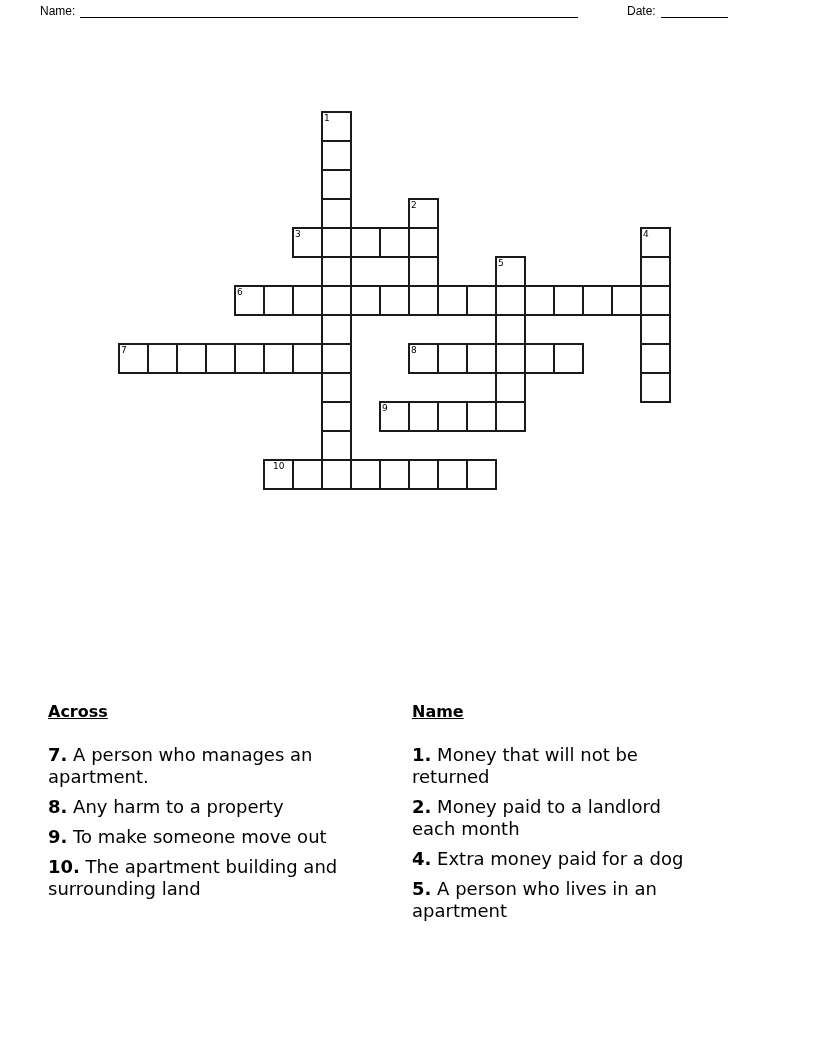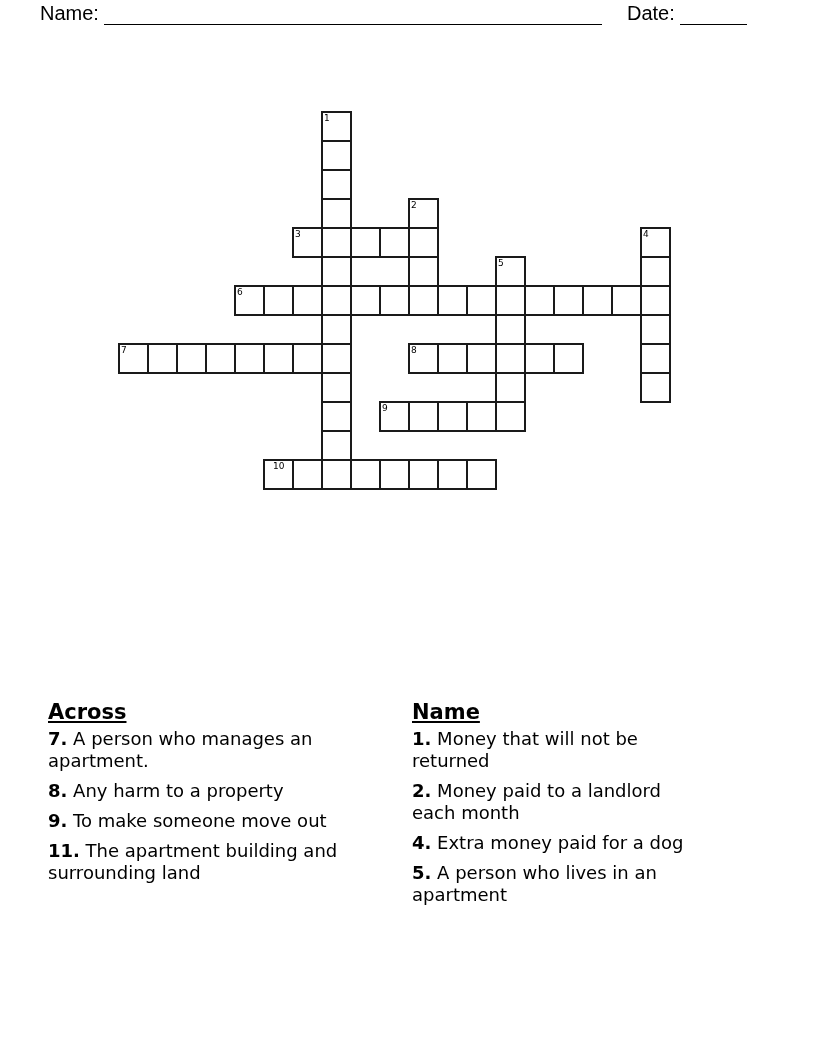--- a/index.html
+++ b/index.html
@@ -10,21 +10,21 @@
     font-family: "DejaVu Sans", sans-serif;
     position: relative;
     overflow: hidden;
   }
   .page { position: absolute; left: 0; top: 0; width: 816px; height: 1056px; background: #fff; }
 
   
   .header-field {
     position: absolute;
     font-family: "Liberation Sans", sans-serif;
-    font-size: 20px;
+    font-size: 12px;
     color: #000;
     white-space: nowrap;
   }
   .name-field { left: 40px; top: 2px; }
   .date-field { left: 627px; top: 2px; }
   .blank-line {
     display: inline-block;
     border-bottom: 1px solid #000;
     height: 16px;
     vertical-align: bottom;
@@ -64,25 +64,25 @@
     font-family: "DejaVu Sans", sans-serif;
     color: #000;
     z-index: 2;
   }
 
   
   .clue-col { position: absolute; top: 700px; }
   .clue-col-across { left: 48px; width: 332px; }
   .clue-col-down   { left: 412px; width: 290px; }
   .clue-heading {
-    font-size: 21px;
+    font-size: 16px;
     font-weight: bold;
     text-decoration: underline;
     line-height: 24px;
-    margin-bottom: 4px;
+    margin-bottom: 20px;
   }
   .clue {
     font-size: 18px;
     line-height: 22px;
     margin-bottom: 8px;
   }
   .clue .num { font-weight: bold; }
 </style>
 </head>
 <body>
@@ -185,21 +185,21 @@
       <span class="cw-num" style="left: 264px; top: 292px;">9</span>
       <span class="cw-num" style="left: 155px; top: 350px;">10</span>
     </div>
 
   <div class="clue-col clue-col-across">
     <div class="clue-heading">Across</div>
     <div>
         <p class="clue"><span class="num">7.</span> A person who manages an apartment.</p>
         <p class="clue"><span class="num">8.</span> Any harm to a property</p>
         <p class="clue"><span class="num">9.</span> To make someone move out</p>
-        <p class="clue"><span class="num">11.</span> The apartment building and surrounding land</p>
+        <p class="clue"><span class="num">10.</span> The apartment building and surrounding land</p>
       </div>
   </div>
 
   <div class="clue-col clue-col-down">
     <div class="clue-heading">Name</div>
     <div>
         <p class="clue"><span class="num">1.</span> Money that will not be returned</p>
         <p class="clue"><span class="num">2.</span> Money paid to a landlord each month</p>
         <p class="clue"><span class="num">4.</span> Extra money paid for a dog</p>
         <p class="clue"><span class="num">5.</span> A person who lives in an apartment</p>

